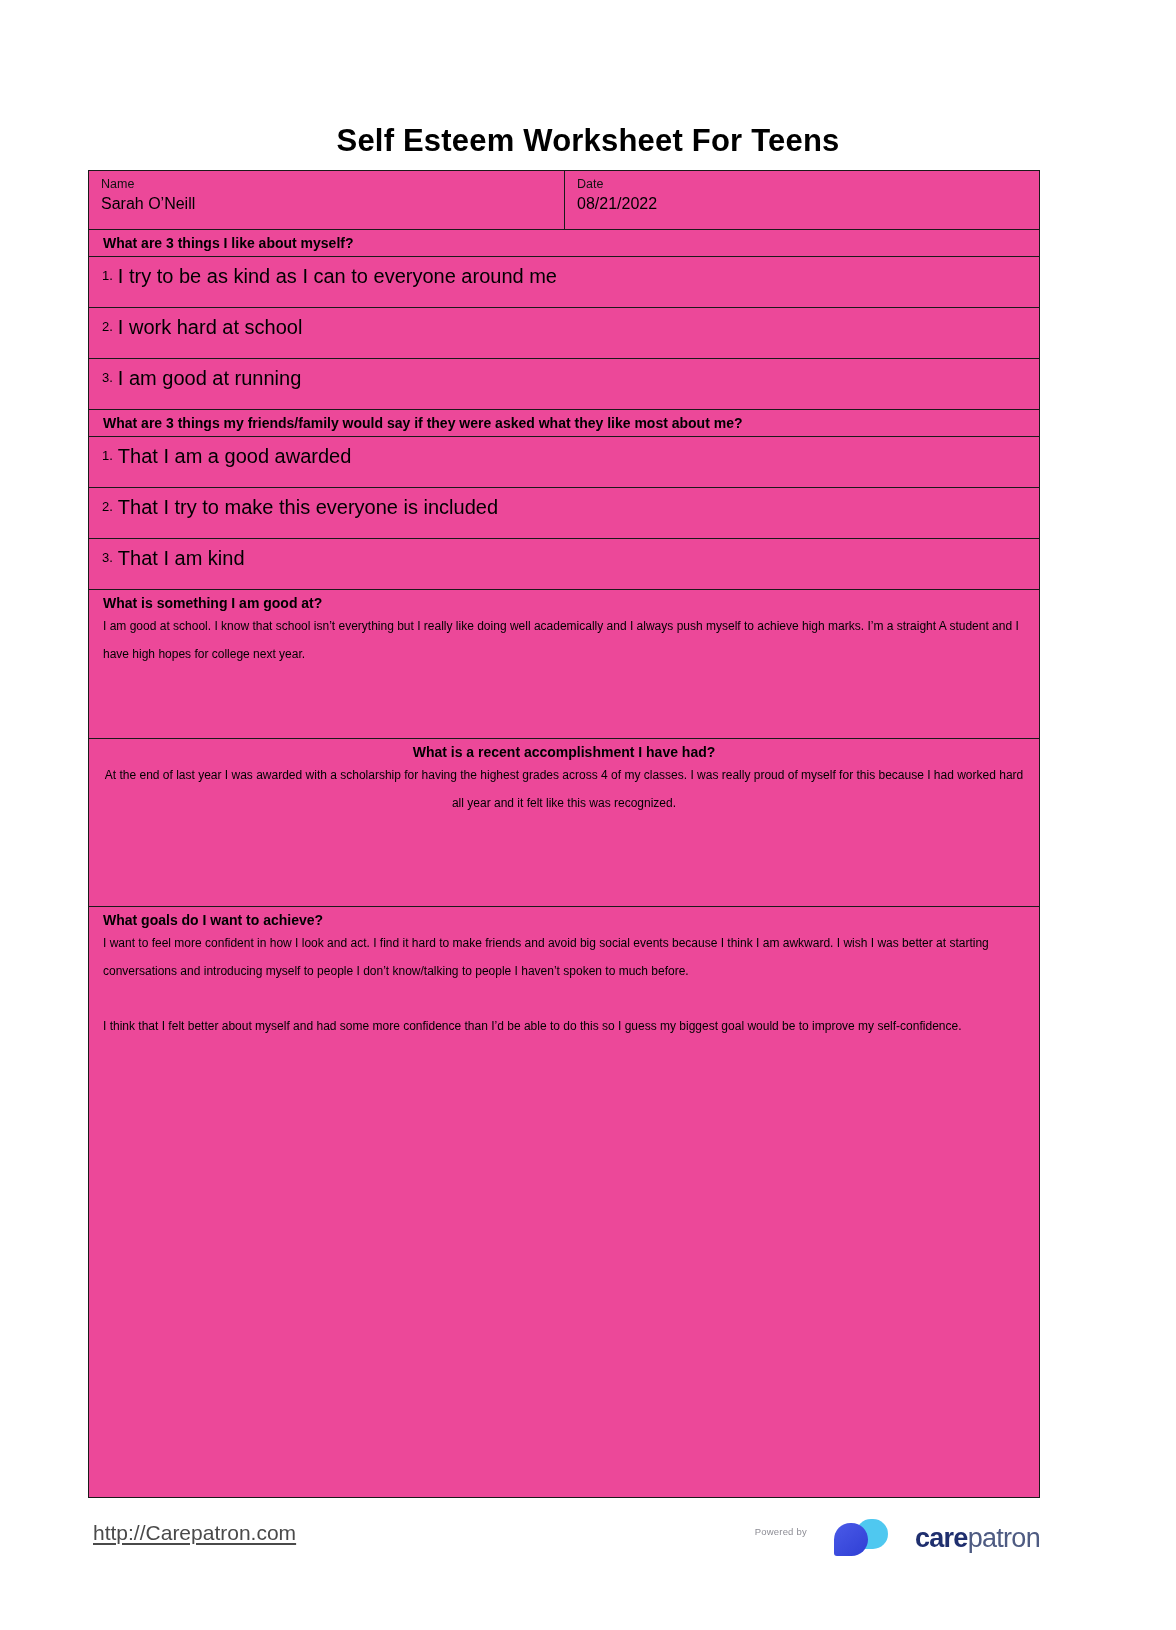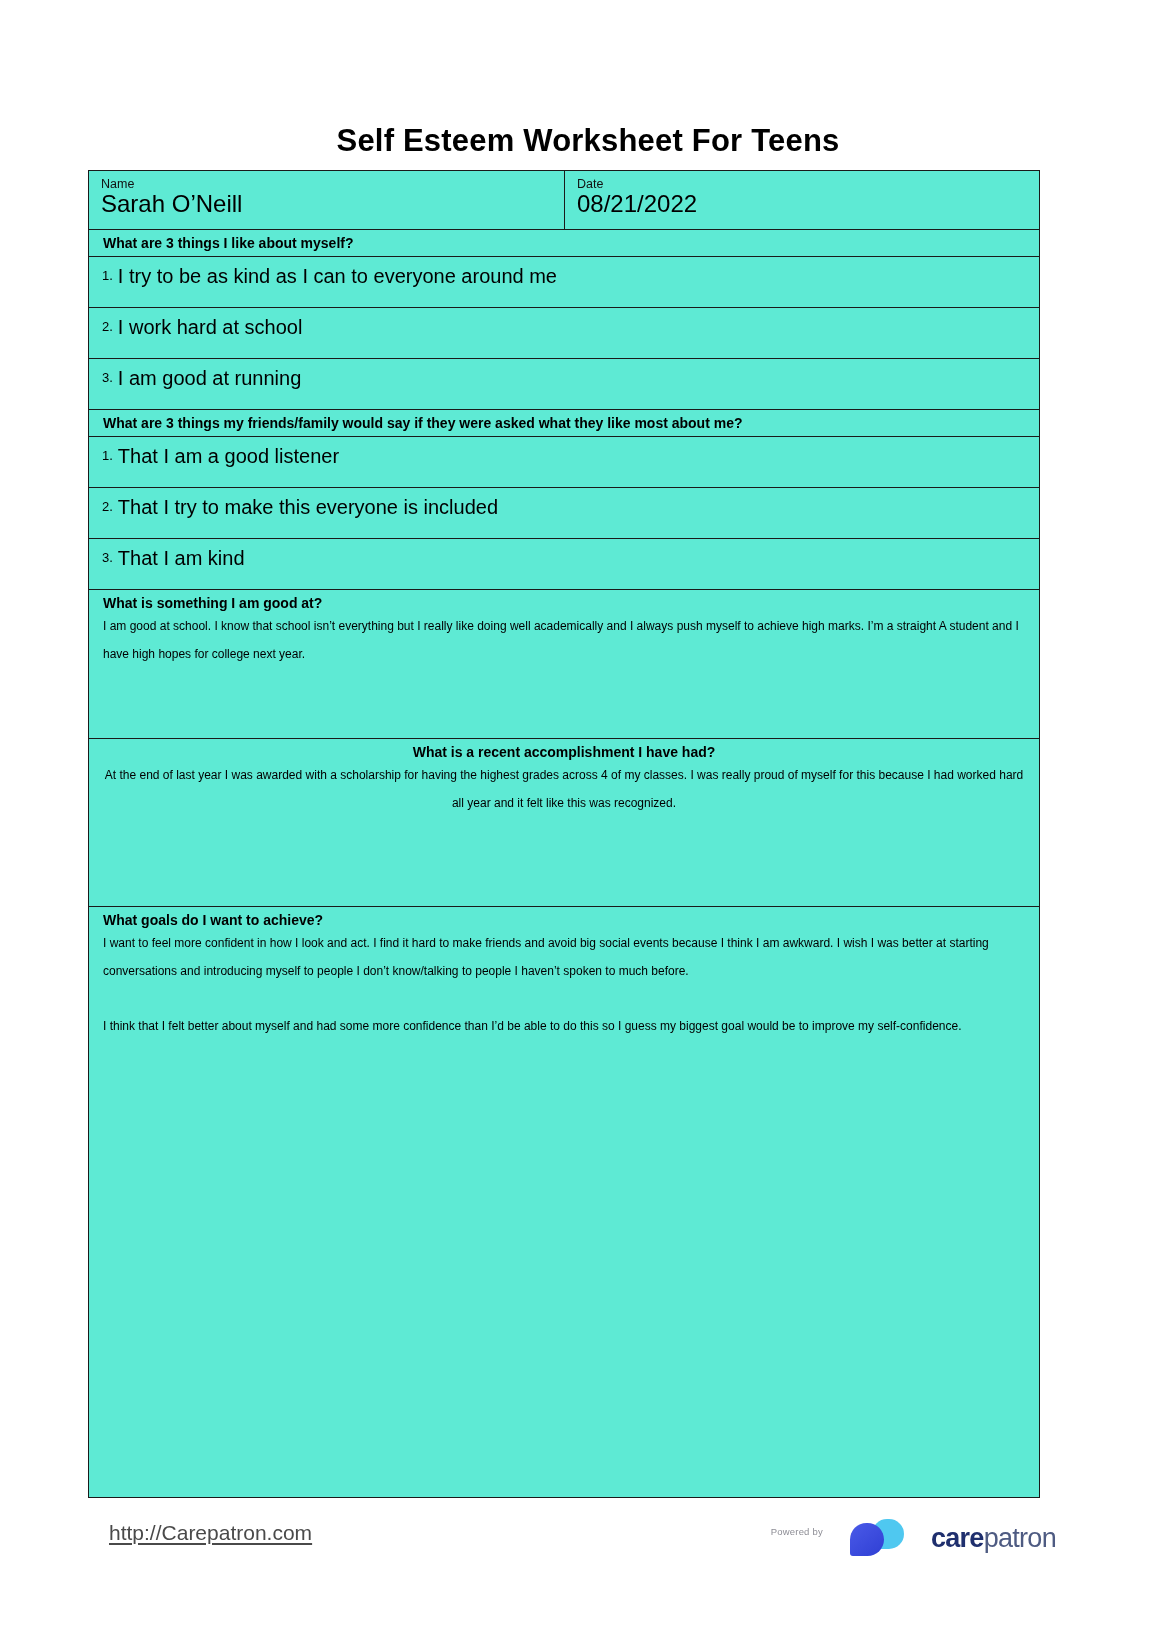--- a/index.html
+++ b/index.html
@@ -37,21 +37,21 @@
     color: #000;
   }
 
   
   .sheet {
     position: absolute;
     left: 88px;
     top: 138px;
     width: 952px;
     border: 1.6px solid #1a1a1a;
-    background: #5eead4;
+    background: #ec4899;
   }
 
   .row {
     border-bottom: 1.6px solid #1a1a1a;
     display: block;
   }
   .row:last-child { border-bottom: none; }
 
   
   .id-row {
@@ -66,21 +66,21 @@
   .id-cell.second {
     border-left: 1.6px solid #1a1a1a;
   }
   .field-label {
     font-size: 12.5px;
     line-height: 14px;
     color: #111;
     font-weight: normal;
   }
   .field-value {
-    font-size: 24px;
+    font-size: 16px;
     line-height: 26px;
     color: #000;
     margin-top: 0px;
   }
 
   
   .q-head {
     font-size: 14px;
     font-weight: bold;
     padding: 5px 0 5px 14px;
@@ -121,21 +121,21 @@
     line-height: 27.5px;
     white-space: pre-wrap;
   }
   .block.good-at   { height: 148px; }
   .block.accomp    { height: 167px; text-align: center; }
   .block.goals     { height: 590px; }
 
   
   .footer {
     position: absolute;
-    left: 104px;
+    left: 88px;
     top: 1484px;
     width: 952px;
     height: 60px;
   }
   .site-url {
     position: absolute;
     left: 5px;
     top: 5px;
     font-size: 21px;
     color: #4a4a4a;
@@ -234,21 +234,21 @@
         <span class="ans-text">I am good at running</span>
       </div>
     </div>
 
     <div class="row">
       <div class="q-head">What are 3 things my friends/family would say if they were asked what they like most about me?</div>
     </div>
     <div class="row">
       <div class="ans-row">
         <span class="ans-num">1.</span>
-        <span class="ans-text">That I am a good listener</span>
+        <span class="ans-text">That I am a good awarded</span>
       </div>
     </div>
     <div class="row">
       <div class="ans-row">
         <span class="ans-num">2.</span>
         <span class="ans-text">That I try to make this everyone is included</span>
       </div>
     </div>
     <div class="row">
       <div class="ans-row">

